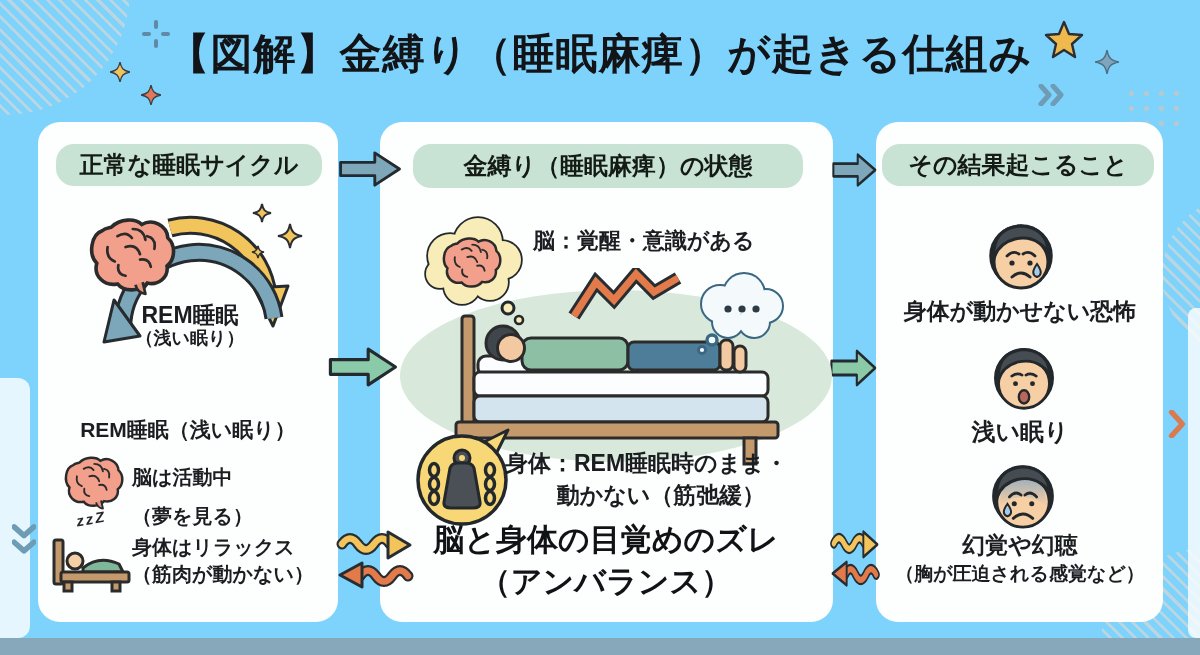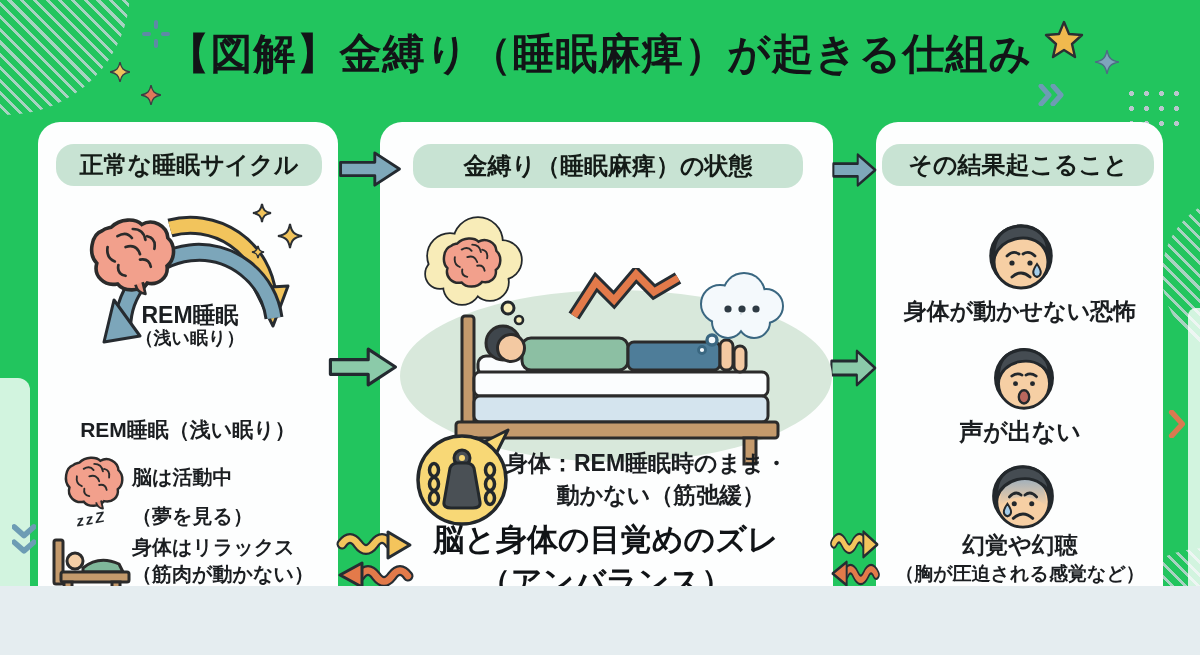--- a/index.html
+++ b/index.html
@@ -1,17 +1,17 @@
 <!DOCTYPE html>
 <html><head>
 <meta charset="utf-8">
 <style>
   html,body{margin:0;padding:0;background:#e5edf0;}
-  .stage{position:relative;width:1200px;height:586px;overflow:hidden;
-         background:#22c55e;font-family:"Liberation Sans","DejaVu Sans",sans-serif;color:#17191c;}
+  .stage{position:relative;width:1200px;height:655px;overflow:hidden;
+         background:#7dd3fc;font-family:"Liberation Sans","DejaVu Sans",sans-serif;color:#17191c;}
   .abs{position:absolute;}
   .hatch{position:absolute;border-radius:50%;
          background:repeating-linear-gradient(45deg,#c9d6da 0 3px,rgba(0,0,0,0) 3px 9px);opacity:.8;}
   .dotgrid{position:absolute;background-image:radial-gradient(#b9c7ce 2.4px,rgba(0,0,0,0) 2.6px);
            background-size:15px 15px;}
   .whitestripe{position:absolute;background:rgba(255,255,255,.8);}
   .bottombar{position:absolute;left:0;top:638px;width:1200px;height:17px;background:#86a8ba;}
   .title{position:absolute;left:0;top:26px;width:1200px;text-align:center;
          font-size:42px;font-weight:800;letter-spacing:1px;color:#121417;}
   .card{position:absolute;background:#fdfefe;border-radius:22px;}
@@ -178,20 +178,21 @@
         <circle cx="24" cy="64" r="14"></circle>
     </g>
     <g transform="translate(24,26) scale(0.62)">
       <path d="M28,12 C38,2 55,2 62,9 C74,2 90,10 91,24 C100,32 99,48 90,55 C92,68 80,77 68,74 C60,84 42,84 35,75 C20,78 8,66 12,52 C2,42 6,20 18,16 C21,13 24,13 28,12 Z" fill="#f2a08c" stroke="#2b2b2b" stroke-width="4"></path>
       <path d="M35,22 q10,-6 16,2 M52,14 q12,0 14,12 M68,22 q10,2 8,14 M24,34 q-2,12 8,16 M44,34 q12,-4 16,8 M60,48 q10,-2 12,8 M36,54 q-2,10 8,12" fill="none" stroke="#2b2b2b" stroke-width="3" stroke-linecap="round"></path>
     </g>
     <circle cx="92" cy="98" r="6" fill="#f8ecb8" stroke="#23282c" stroke-width="3"></circle>
     <circle cx="103" cy="110" r="4" fill="#f8ecb8" stroke="#23282c" stroke-width="2.6"></circle>
   </svg>
 
+  <div class="txt" style="left:533px;top:228px;font-size:22px;">脳：覚醒・意識がある</div>
 
   <svg class="abs" style="left:566px;top:268px;" width="120" height="60" viewBox="0 0 120 60">
     <path d="M8,48 L30,14 L48,32 L70,6 L88,24 L112,10" fill="none" stroke="#262d33" stroke-width="13" stroke-linejoin="miter"></path>
     <path d="M8,48 L30,14 L48,32 L70,6 L88,24 L112,10" fill="none" stroke="#e37a4a" stroke-width="7" stroke-linejoin="miter"></path>
   </svg>
 
   <svg class="abs" style="left:690px;top:264px;" width="100" height="92" viewBox="0 0 100 92">
     <g fill="#f4f9fc" stroke="#3a6781" stroke-width="4">
       <circle cx="30" cy="40" r="18"></circle>
         <circle cx="54" cy="30" r="20"></circle>
@@ -272,21 +273,21 @@
 
   <svg class="abs" style="left:990px;top:342px;" width="68" height="72" viewBox="0 0 72 76">
     <circle cx="36" cy="38" r="30" fill="#454c52" stroke="#23282c" stroke-width="3.5"></circle>
     <ellipse cx="36" cy="44" rx="27" ry="26" fill="#f6cfa4" stroke="#23282c" stroke-width="3"></ellipse>
     <path d="M9,40 Q7,10 36,8 Q65,10 63,40 Q63,30 54,25 Q44,18 30,21 Q14,25 9,40 Z" fill="#454c52" stroke="#23282c" stroke-width="3" stroke-linejoin="round"></path>
     <path d="M23,36 q6,-4 11,-1 M38,35 q5,-3 11,1" fill="none" stroke="#23282c" stroke-width="2.8" stroke-linecap="round"></path>
     <circle cx="27" cy="44" r="2.6" fill="#23282c"></circle>
       <circle cx="45" cy="44" r="2.6" fill="#23282c"></circle>
     <ellipse cx="36" cy="58" rx="5.5" ry="7" fill="#b9675d" stroke="#23282c" stroke-width="2.5"></ellipse>
   </svg>
-  <div class="txt ctr" style="left:880px;top:418px;width:280px;font-size:24px;">声が出ない</div>
+  <div class="txt ctr" style="left:880px;top:418px;width:280px;font-size:24px;">浅い眠り</div>
 
   <svg class="abs" style="left:988px;top:458px;" width="70" height="76" viewBox="0 0 72 76">
     <defs>
       <linearGradient id="gb" x1="0" y1="0" x2="0" y2="1">
         <stop offset="0" stop-color="#7aa2c6" stop-opacity="0.8"></stop>
         <stop offset="1" stop-color="#7aa2c6" stop-opacity="0"></stop>
       </linearGradient>
     </defs>
     <circle cx="36" cy="38" r="30" fill="#454c52" stroke="#23282c" stroke-width="3.5"></circle>
     <ellipse cx="36" cy="44" rx="27" ry="26" fill="#f6cfa4" stroke="#23282c" stroke-width="3"></ellipse>

